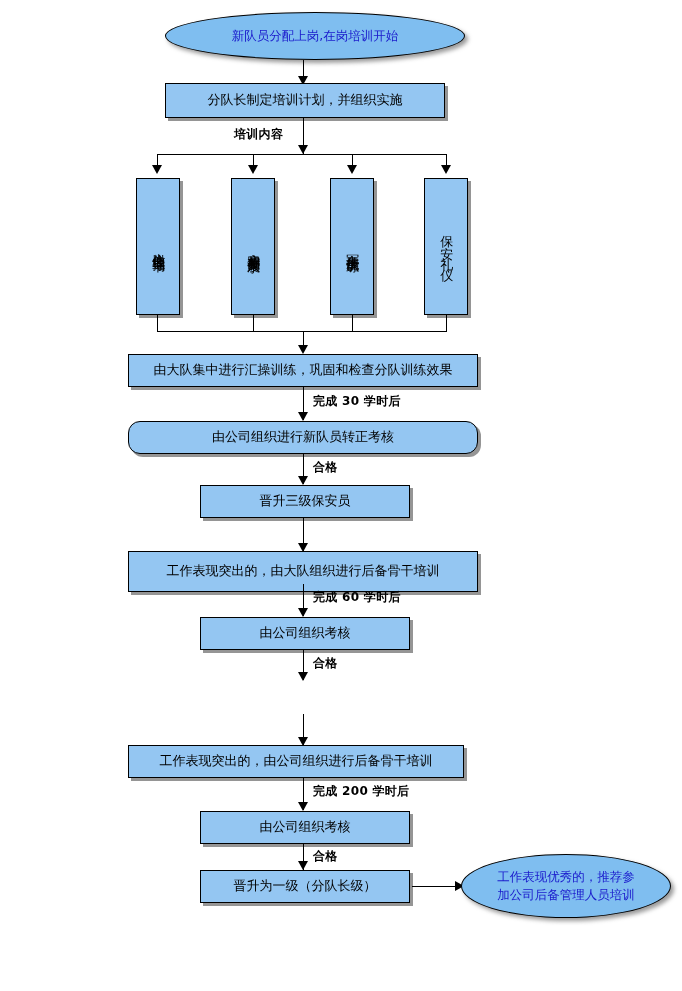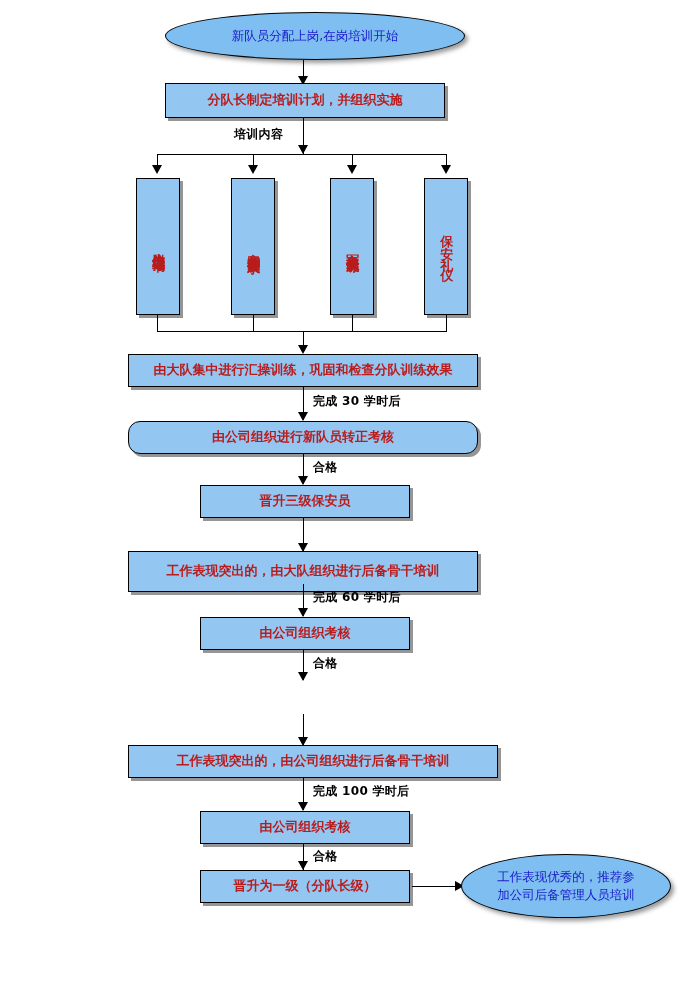--- a/index.html
+++ b/index.html
@@ -16,30 +16,29 @@
     height: 991px;
     background: #ffffff;
     overflow: hidden;
   }
   
   .node {
     position: absolute;
     box-sizing: border-box;
     background: #94C6F2;
     border: 1px solid #000000;
-    color: #b91c1c;
+    color: #000000;
     display: flex;
     align-items: center;
     justify-content: center;
     text-align: center;
     font-size: 13px;
     line-height: 1.25;
     box-shadow: 3px 3px 0 rgba(130,130,130,0.85);
     white-space: nowrap;
-    font-weight: bold;
   }
   .node.vertical {
     writing-mode: vertical-rl;
     text-orientation: upright;
     letter-spacing: 1px;
     white-space: normal;
     font-size: 13px;
   }
   .node.vertical.sparse {
     letter-spacing: 11px;
@@ -191,27 +190,27 @@
   </div>
 
   <div class="vline" style="left:303px; top:650px; height:30px;"></div>
   <div class="arrowdown" style="left:298px; top:672px;"></div>
   <div class="edgelabel" style="left:313px; top:655px;">合格</div>
 
 
   <div class="vline" style="left:303px; top:714px; height:31px;"></div>
   <div class="arrowdown" style="left:298px; top:737px;"></div>
 
-  <div class="node" style="left:128px; top:745px; width:370px; height:33px;">
+  <div class="node" style="left:128px; top:745px; width:336px; height:33px;">
     <span>工作表现突出的，由公司组织进行后备骨干培训</span>
   </div>
 
   <div class="vline" style="left:303px; top:778px; height:32px;"></div>
   <div class="arrowdown" style="left:298px; top:802px;"></div>
-  <div class="edgelabel" style="left:313px; top:783px;">完成 100 学时后</div>
+  <div class="edgelabel" style="left:313px; top:783px;">完成 200 学时后</div>
 
   <div class="node" style="left:200px; top:811px; width:210px; height:33px;">
     <span>由公司组织考核</span>
   </div>
 
   <div class="vline" style="left:303px; top:844px; height:26px;"></div>
   <div class="arrowdown" style="left:298px; top:861px;"></div>
   <div class="edgelabel" style="left:313px; top:848px;">合格</div>
 
   <div class="node" style="left:200px; top:870px; width:210px; height:33px;">

